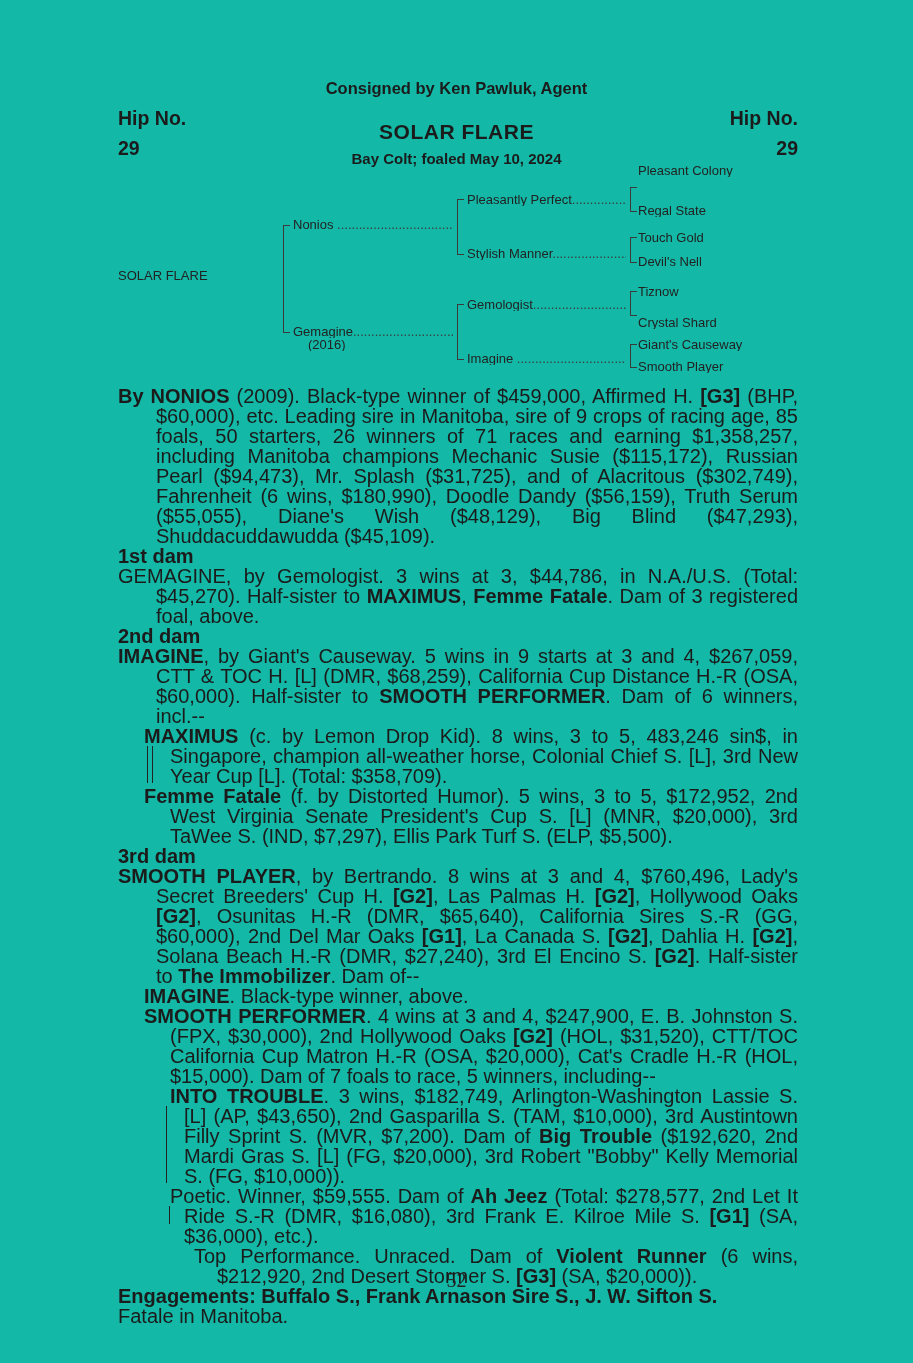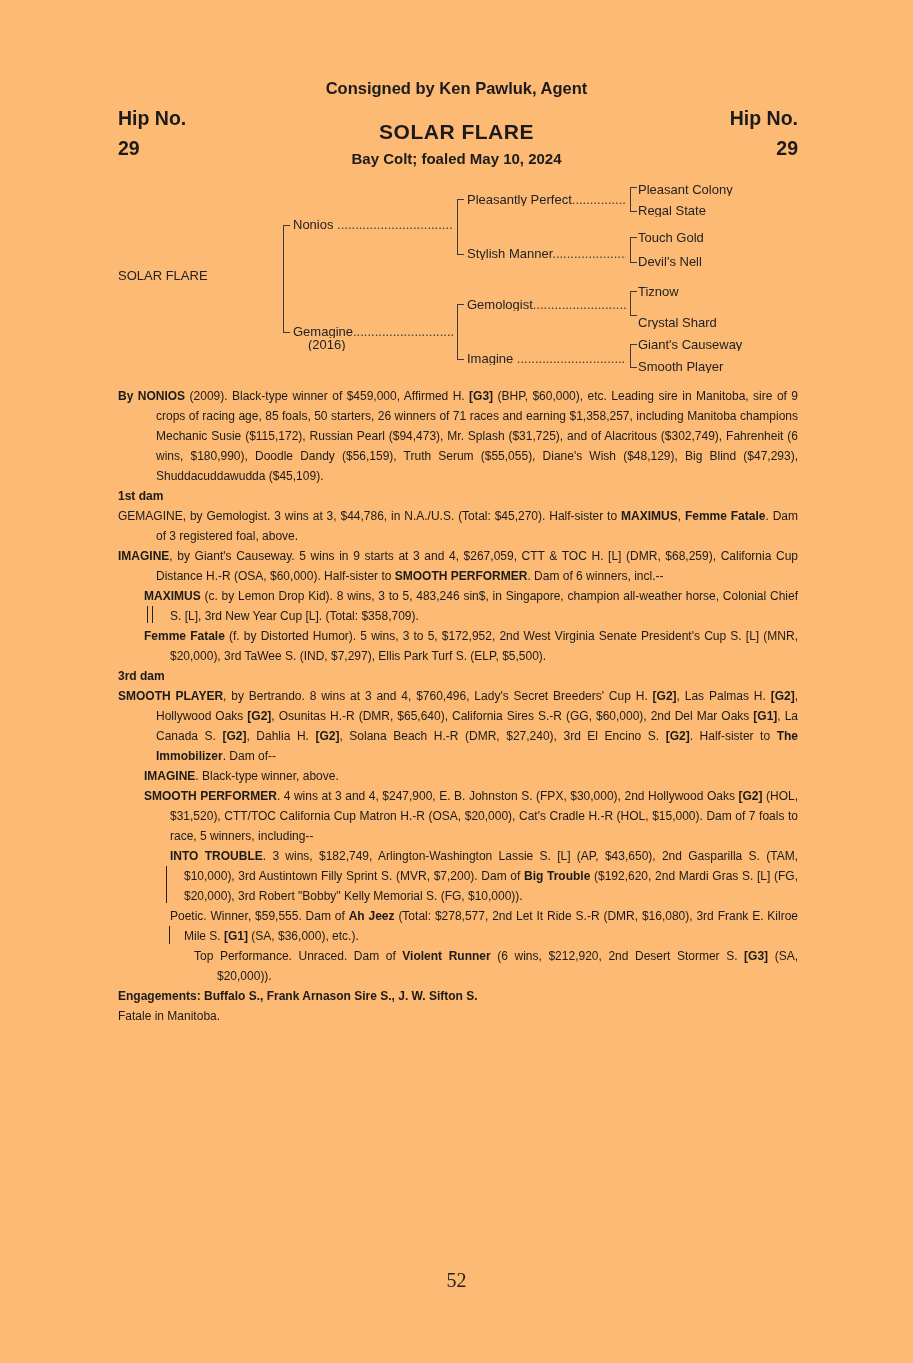--- a/index.html
+++ b/index.html
@@ -1,39 +1,39 @@
 <!DOCTYPE html>
 <html><head>
 <meta charset="utf-8">
 <style>
   html,body { margin:0; padding:0; background:#e8e8e8; }
   .page {
     position:relative; width:913px; height:1363px; margin:0 auto;
-    background:#fdba74; color:#1b1b1b;
+    background:#14b8a6; color:#1b1b1b;
     font-family:"Liberation Sans", sans-serif;
     overflow:hidden;
   }
   
   .consignor { position:absolute; top:79px; left:0; width:100%; text-align:center;
                font-weight:bold; font-size:16.5px; }
   .horse-name { position:absolute; top:120px; left:0; width:100%; text-align:center;
                 font-weight:bold; font-size:21px; letter-spacing:.5px; }
   .foal-line  { position:absolute; top:150px; left:0; width:100%; text-align:center;
                 font-weight:bold; font-size:15px; }
   .hip { position:absolute; top:103px; font-weight:bold; font-size:19.5px; line-height:30px; }
   .hip-left  { left:118px; }
   .hip-right { right:115px; text-align:right; }
   
   .ped-cell { position:absolute; font-size:13px; line-height:13px; white-space:nowrap;
               overflow:hidden; color:#222; }
   .ldr { color:#3a3a3a; }
   .bracket { position:absolute; width:6px; border:1.2px solid #3a3a3a; border-right:none; }
   
   .bodytext { position:absolute; left:118px; top:386px; width:680px;
-              font-size:12px; line-height:20px; }
+              font-size:20px; line-height:20px; }
   .para  { position:relative; text-align:justify; }
   .head  { font-weight:bold; text-align:left; }
   .hang  { padding-left:38px; text-indent:-38px; }
   .lvl1  { margin-left:26px; padding-left:26px; text-indent:-26px; }
   .lvl2  { margin-left:52px; padding-left:14px; text-indent:-14px; }
   .lvl2w { margin-left:76px; padding-left:23px; text-indent:-23px; }
   .b { font-weight:bold; }
   .pipe { position:absolute; width:0; border-left:1.6px solid #222; }
   
   .pageno { position:absolute; top:1237px; left:0; width:100%; text-align:center;
@@ -84,34 +84,35 @@
       <span>Gemologist</span><span class="ldr">........................................</span>
     </div>
     <div class="ped-cell" style="left:467px; top:352px; width:159px;">
       <span>Imagine</span><span class="ldr"> ........................................</span>
     </div>
 
     <div class="bracket" style="left:630px; top:187px; height:23px;"></div>
     <div class="bracket" style="left:630px; top:237px; height:24px;"></div>
     <div class="bracket" style="left:630px; top:291px; height:23px;"></div>
     <div class="bracket" style="left:630px; top:344px; height:22px;"></div>
-    <div class="ped-cell" style="left:638px; top:183px; width:170px;">Pleasant Colony</div>
+    <div class="ped-cell" style="left:638px; top:164px; width:170px;">Pleasant Colony</div>
     <div class="ped-cell" style="left:638px; top:204px; width:170px;">Regal State</div>
     <div class="ped-cell" style="left:638px; top:231px; width:170px;">Touch Gold</div>
     <div class="ped-cell" style="left:638px; top:255px; width:170px;">Devil's Nell</div>
     <div class="ped-cell" style="left:638px; top:285px; width:170px;">Tiznow</div>
     <div class="ped-cell" style="left:638px; top:308px; width:170px;margin-top:8px;">Crystal Shard</div>
     <div class="ped-cell" style="left:638px; top:338px; width:170px;">Giant's Causeway</div>
     <div class="ped-cell" style="left:638px; top:360px; width:170px;">Smooth Player</div>
   </div>
 
   <div class="bodytext">
       <div class="para hang"><span class="b">By NONIOS</span><span> (2009). Black-type winner of $459,000, Affirmed H. </span><span class="b">[G3]</span><span> (BHP, $60,000), etc. Leading sire in Manitoba, sire of 9 crops of racing age, 85 foals, 50 starters, 26 winners of 71 races and earning $1,358,257, including Manitoba champions Mechanic Susie ($115,172), Russian Pearl ($94,473), Mr. Splash ($31,725), and of Alacritous ($302,749), Fahrenheit (6 wins, $180,990), Doodle Dandy ($56,159), Truth Serum ($55,055), Diane's Wish ($48,129), Big Blind ($47,293), Shuddacuddawudda ($45,109).</span></div>
       <div class="para head"><span class="b">1st dam</span></div>
       <div class="para hang"><span>GEMAGINE, by Gemologist. 3 wins at 3, $44,786, in N.A./U.S. (Total: $45,270). Half-sister to </span><span class="b">MAXIMUS</span><span>, </span><span class="b">Femme Fatale</span><span>. Dam of 3 registered foal, above.</span></div>
+      <div class="para head"><span class="b">2nd dam</span></div>
       <div class="para hang"><span class="b">IMAGINE</span><span>, by Giant's Causeway. 5 wins in 9 starts at 3 and 4, $267,059, CTT &amp; TOC H. [L] (DMR, $68,259), California Cup Distance H.-R (OSA, $60,000). Half-sister to </span><span class="b">SMOOTH PERFORMER</span><span>. Dam of 6 winners, incl.--</span></div>
       <div class="para lvl1"><span class="b">MAXIMUS</span><span> (c. by Lemon Drop Kid). 8 wins, 3 to 5, 483,246 sin$, in Singapore, champion all-weather horse, Colonial Chief S. [L], 3rd New Year Cup [L]. (Total: $358,709).</span><span class="pipe" style="left: 3px; top: 20px; bottom: 3px;"></span><span class="pipe" style="left: 8px; top: 20px; bottom: 3px;"></span></div>
       <div class="para lvl1"><span class="b">Femme Fatale</span><span> (f. by Distorted Humor). 5 wins, 3 to 5, $172,952, 2nd West Virginia Senate President's Cup S. [L] (MNR, $20,000), 3rd TaWee S. (IND, $7,297), Ellis Park Turf S. (ELP, $5,500).</span></div>
       <div class="para head"><span class="b">3rd dam</span></div>
       <div class="para hang"><span class="b">SMOOTH PLAYER</span><span>, by Bertrando. 8 wins at 3 and 4, $760,496, Lady's Secret Breeders' Cup H. </span><span class="b">[G2]</span><span>, Las Palmas H. </span><span class="b">[G2]</span><span>, Hollywood Oaks </span><span class="b">[G2]</span><span>, Osunitas H.-R (DMR, $65,640), California Sires S.-R (GG, $60,000), 2nd Del Mar Oaks </span><span class="b">[G1]</span><span>, La Canada S. </span><span class="b">[G2]</span><span>, Dahlia H. </span><span class="b">[G2]</span><span>, Solana Beach H.-R (DMR, $27,240), 3rd El Encino S. </span><span class="b">[G2]</span><span>. Half-sister to </span><span class="b">The Immobilizer</span><span>. Dam of--</span></div>
       <div class="para lvl1"><span class="b">IMAGINE</span><span>. Black-type winner, above.</span></div>
       <div class="para lvl1"><span class="b">SMOOTH PERFORMER</span><span>. 4 wins at 3 and 4, $247,900, E. B. Johnston S. (FPX, $30,000), 2nd Hollywood Oaks </span><span class="b">[G2]</span><span> (HOL, $31,520), CTT/TOC California Cup Matron H.-R (OSA, $20,000), Cat's Cradle H.-R (HOL, $15,000). Dam of 7 foals to race, 5 winners, including--</span></div>
       <div class="para lvl2"><span class="b">INTO TROUBLE</span><span>. 3 wins, $182,749, Arlington-Washington Lassie S. [L] (AP, $43,650), 2nd Gasparilla S. (TAM, $10,000), 3rd Austintown Filly Sprint S. (MVR, $7,200). Dam of </span><span class="b">Big Trouble</span><span> ($192,620, 2nd Mardi Gras S. [L] (FG, $20,000), 3rd Robert "Bobby" Kelly Memorial S. (FG, $10,000)).</span><span class="pipe" style="left: -4px; top: 20px; bottom: 3px;"></span></div>
       <div class="para lvl2"><span>Poetic. Winner, $59,555. Dam of </span><span class="b">Ah Jeez</span><span> (Total: $278,577, 2nd Let It Ride S.-R (DMR, $16,080), 3rd Frank E. Kilroe Mile S. </span><span class="b">[G1]</span><span> (SA, $36,000), etc.).</span><span class="pipe" style="left: -1px; top: 20px; height: 18px;"></span></div>
       <div class="para lvl2w"><span>Top Performance. Unraced. Dam of </span><span class="b">Violent Runner</span><span> (6 wins, $212,920, 2nd Desert Stormer S. </span><span class="b">[G3]</span><span> (SA, $20,000)).</span></div>

